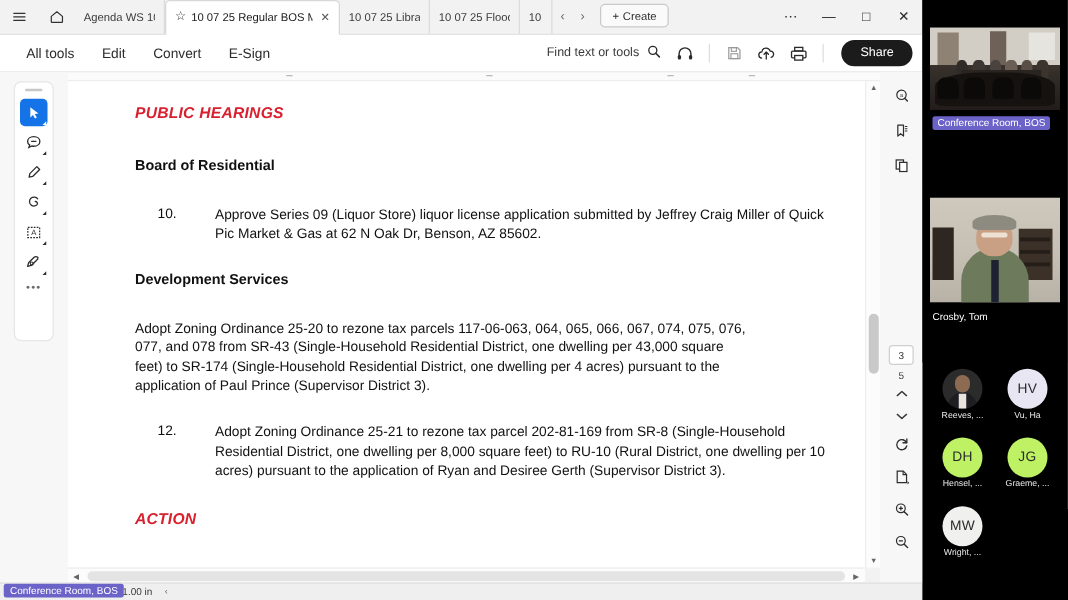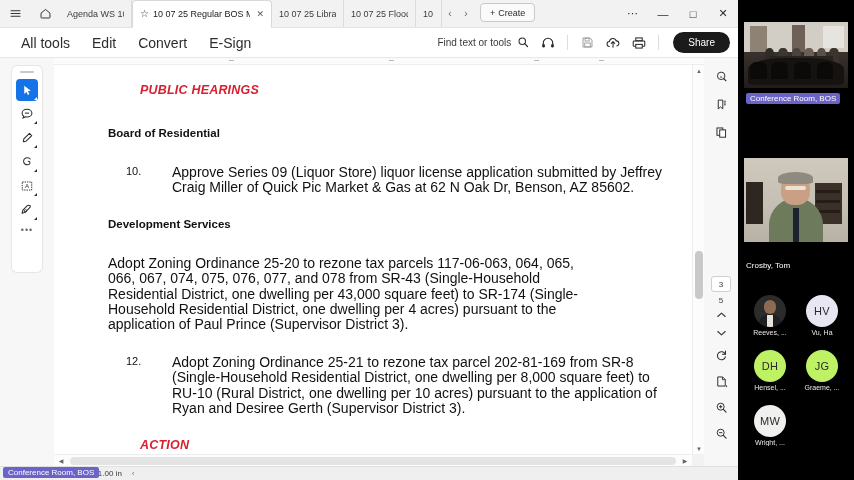--- a/index.html
+++ b/index.html
@@ -101,21 +101,21 @@
     height: 30px;
     flex: 0 0 30px;
     background: #ffffff;
     border-bottom: 1px solid #e8e8e8;
     display: flex;
     align-items: center;
     padding: 0 8px 0 10px;
     gap: 0px;
   }
   .tool-item {
-    font-size: 14px;
+    font-size: 11px;
     color: #2c2c2c;
     padding: 0 11px;
     white-space: nowrap;
   }
   .tb-spacer { flex: 1 1 auto; }
   .findbox {
     display: flex; align-items: center; gap: 6px;
     font-size: 10px; color: #3a3a3a;
     padding-right: 6px;
     white-space: nowrap;
@@ -213,42 +213,41 @@
     padding: 18px 28px 0 54px;
   }
   .doc { font-family: "Liberation Sans", sans-serif; }
   .h-red {
     color: #d8202f;
     font-style: italic;
     font-weight: bold;
     font-size: 12.5px;
     margin-bottom: 30px;
     letter-spacing: .2px;
-    margin-left: 32px;
   }
   .h-sec {
     font-weight: bold;
     font-size: 11.5px;
     color: #111111;
     margin-bottom: 26px;
   }
   .item {
     display: flex;
     margin-bottom: 22px;
     justify-content: space-between;
   }
   .item .num {
     width: 48px;
     flex: 0 0 48px;
     font-size: 11px;
     color: #111;
     padding-left: 18px;
   }
   .item .txt {
-    font-size: 14px;
+    font-size: 11px;
     line-height: 15.4px;
     color: #111;
     max-width: 492px;
   }
   .h-red.action { margin-top: 4px; margin-bottom: 0; }
 
   
   .vscroll {
     position: absolute;
     right: 0; top: 7px; bottom: 12px;
@@ -774,21 +773,21 @@
               <i style="top:42%"></i>
               <i style="top:66%"></i>
           </div>
           <div class="body"></div>
           <div class="tie"></div>
           <div class="head"></div>
           <div class="cap"></div>
           <div class="glint"></div>
         </div>
       </div>
-      <div class="vlabel" style="bottom:20px">Crosby, Tom</div>
+      <div class="vlabel" style="bottom:32px">Crosby, Tom</div>
     </div>
 
     <div class="avatgrid">
 
       <div class="avcell">
         <div class="avatar photo">
           <div class="ph-body"></div>
             <div class="ph-shirt"></div>
             <div class="ph-head"></div>
         </div>

